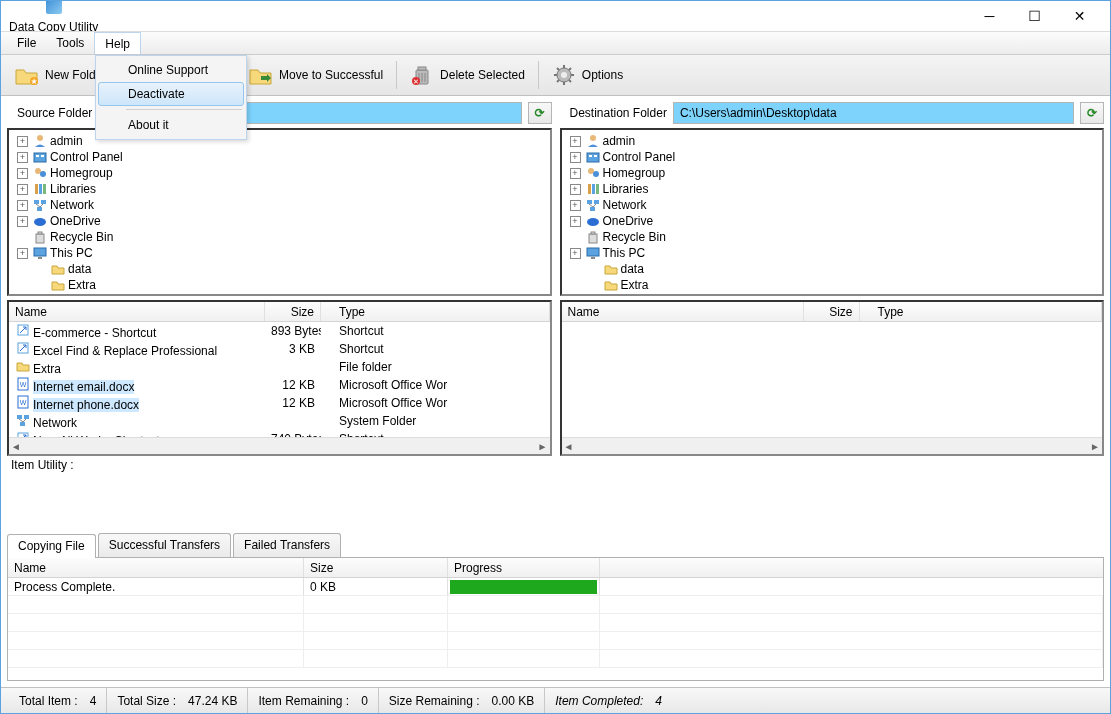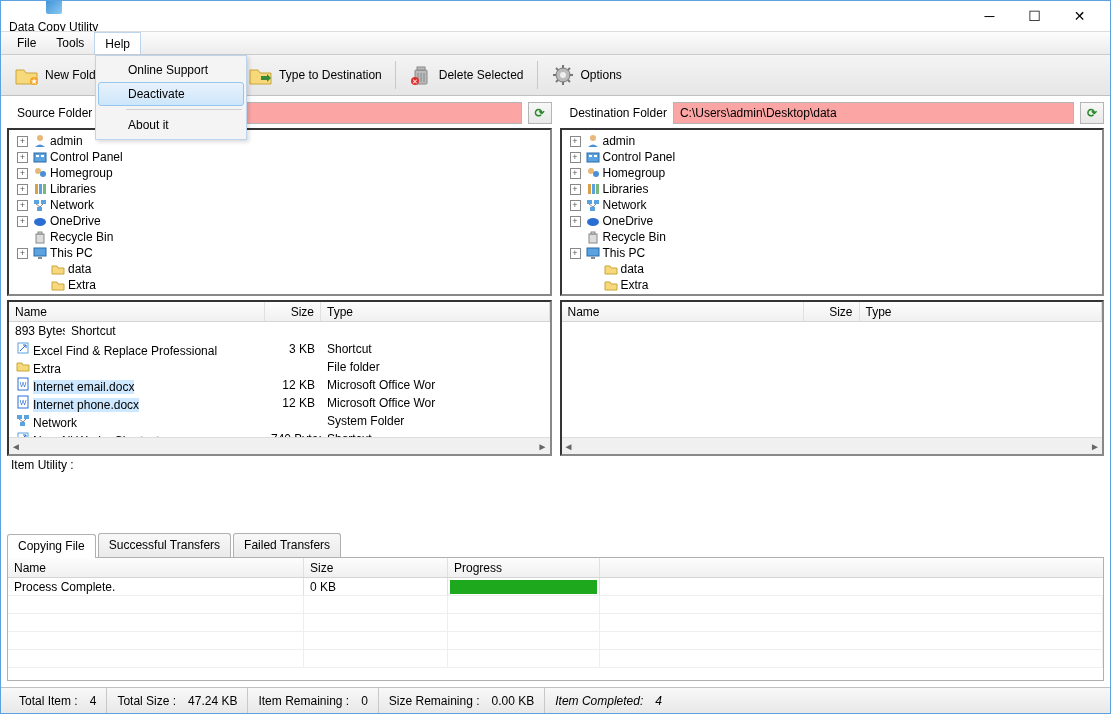--- a/index.html
+++ b/index.html
@@ -25,35 +25,35 @@
 .toolbar { height: 41px; background: linear-gradient(#f4f4f4,#e6e6e6); border-bottom: 1px solid #c0c0c0; display: flex; align-items: center; padding: 0 4px; gap: 0; }
 .tool-btn { display: flex; align-items: center; gap: 6px; padding: 4px 10px; height: 34px; border-radius: 3px; cursor: default; }
 .tool-sep { width: 1px; height: 28px; background: #c8c8c8; margin: 0 3px; }
 .tool-icon { width: 24px; height: 24px; display: flex; align-items: center; justify-content: center; }
 
 
 .main-area { flex: 1; display: flex; padding: 4px 6px 2px; gap: 8px; }
 .pane { flex: 1; display: flex; flex-direction: column; }
 .pane-header { display: flex; align-items: center; gap: 6px; margin-bottom: 2px; height: 26px; margin-left: 10px; }
 .pane-label { white-space: nowrap; }
-.path-input { flex: 1; height: 22px; border: 1px solid #b5b5b5; padding: 2px 6px; font-size: 12px; background: #fca5a5; }
+.path-input { flex: 1; height: 22px; border: 1px solid #b5b5b5; padding: 2px 6px; font-size: 12px; background: #7dd3fc; }
 .refresh-btn { width: 24px; height: 22px; border: 1px solid #b5b5b5; background: linear-gradient(#f8f8f8,#e8e8e8); display: flex; align-items: center; justify-content: center; cursor: pointer; color:#2a8a2a; font-weight:bold; }
 
 .tree-box { border: 2px solid #888; border-style: inset; height: 168px; background: #fff; overflow-y: scroll; padding: 3px 2px; line-height: 16px; }
 .tree-row { display: flex; align-items: center; gap: 2px; white-space: nowrap; height: 16px; }
 .expander { width: 11px; height: 11px; border: 1px solid #888; font-size: 9px; line-height: 9px; text-align: center; margin-right: 2px; color: #555; background:#fff; }
 .tree-indent { display:inline-block; width: 16px; }
 .tree-icon { width: 16px; height: 14px; display: inline-flex; align-items: center; justify-content: center; font-size: 12px; }
 
 .list-box { border: 2px solid #888; border-style: inset; height: 156px; background: #fff; margin-top: 4px; display: flex; flex-direction: column; }
 .list-head { display: flex; background: linear-gradient(#fdfdfd,#f0f0f0); border-bottom: 1px solid #d4d4d4; height: 20px; }
 .col { padding: 3px 6px; border-right: 1px solid #e0e0e0; overflow: hidden; white-space: nowrap; }
 .col-name { width: 256px; }
 .col-size { width: 56px; text-align: right; }
-.col-type { flex: 1; }
+.col-type { flex: 1; margin-left: 12px; }
 .dest .col-name { width: 242px; }
 .list-body { flex: 1; overflow: auto; }
 .list-row { display: flex; height: 18px; align-items: center; }
 .list-row .col { border-right: none; }
 .file-icon { width: 16px; height: 14px; display: inline-flex; align-items:center; justify-content:center; margin-right: 2px; }
 .hscroll { height: 17px; background: #f0f0f0; border-top: 1px solid #ddd; display:flex; align-items:center; justify-content:space-between; padding:0 2px; color:#666; font-size:10px; }
 
 .item-selected-bar { height: 18px; padding: 2px 4px; }
 
 
@@ -125,21 +125,21 @@
     <span>tion</span>
   </div>
   <div class="tool-sep"></div>
   <div class="tool-btn">
     <span class="tool-icon">
         <svg width="24" height="22" viewBox="0 0 24 22">
           <path d="M1 6 h8 l2 3 h11 v11 h-21 z" fill="#f7d97c" stroke="#c9a63a"></path>
           <path d="M12 12 h6 l0 -2 l4 4 l-4 4 l0 -2 h-6 z" fill="#3a8a3a"></path>
         </svg>
       </span>
-    <span>Type to Destination</span>
+    <span>Move to Successful</span>
   </div>
   <div class="tool-sep"></div>
   <div class="tool-btn">
     <span class="tool-icon">
         <svg width="24" height="22" viewBox="0 0 24 22">
           <rect x="6" y="6" width="12" height="14" rx="1" fill="#bbb" stroke="#888"></rect>
           <rect x="8" y="3" width="8" height="3" fill="#bbb" stroke="#888"></rect>
           <line x1="9" y1="9" x2="9" y2="18" stroke="#888"></line>
           <line x1="12" y1="9" x2="12" y2="18" stroke="#888"></line>
           <line x1="15" y1="9" x2="15" y2="18" stroke="#888"></line>
@@ -294,20 +294,26 @@
         </div>
       </div>
     <div class="list-box">
       <div class="list-head">
         <div class="col col-name">Name</div>
         <div class="col col-size">Size</div>
         <div class="col col-type">Type</div>
       </div>
       <div class="list-body" id="src-files">
           <div class="list-row">
+            <div class="col col-name"><span class="file-icon">
+                <svg width="14" height="14">
+                  <rect x="2" y="2" width="10" height="10" fill="#fff" stroke="#5aa3e0"></rect>
+                  <path d="M4 10 l6 -6 m-3 0 h3 v3" stroke="#2a6ed4" fill="none"></path>
+                </svg>
+              </span><span>E-commerce - Shortcut</span></div>
             <div class="col col-size">893 Bytes</div>
             <div class="col col-type">Shortcut</div>
           </div>
           <div class="list-row">
             <div class="col col-name"><span class="file-icon">
                 <svg width="14" height="14">
                   <rect x="2" y="2" width="10" height="10" fill="#fff" stroke="#5aa3e0"></rect>
                   <path d="M4 10 l6 -6 m-3 0 h3 v3" stroke="#2a6ed4" fill="none"></path>
                 </svg>
               </span><span>Excel Find &amp; Replace Professional</span></div>

